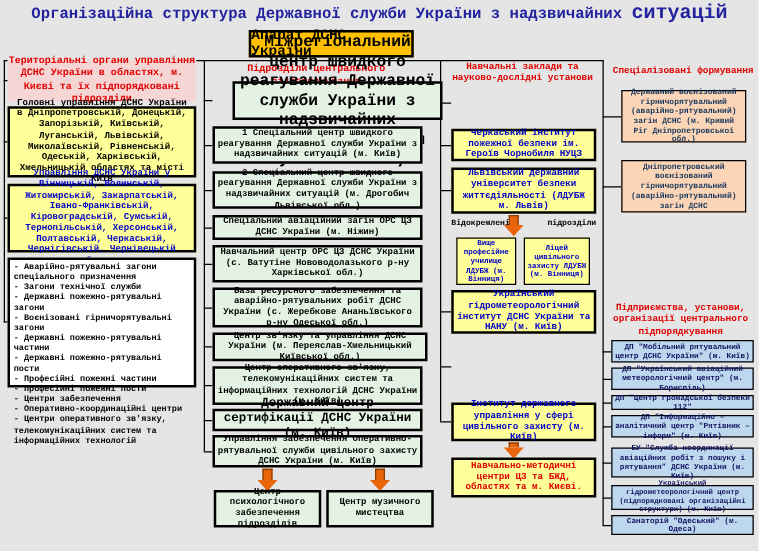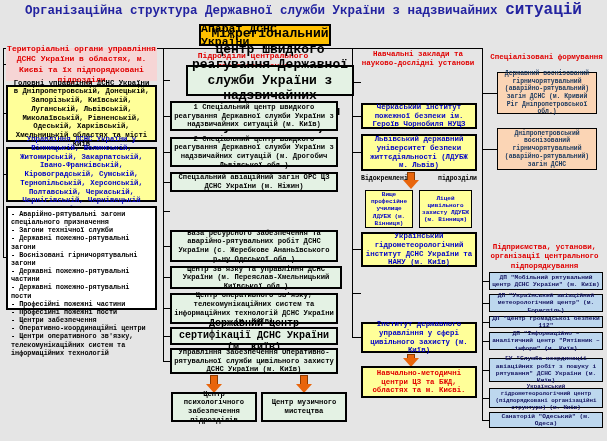--- a/index.html
+++ b/index.html
@@ -80,20 +80,21 @@
   <div class="hl" style="left:163px;top:246px;width:7px;height:1px;"></div>
   <div class="hl" style="left:163px;top:277px;width:7px;height:1px;"></div>
   <div class="hl" style="left:163px;top:308px;width:7px;height:1px;"></div>
   <div class="hl" style="left:163px;top:336px;width:7px;height:1px;"></div>
   <div class="hl" style="left:163px;top:361px;width:7px;height:1px;"></div>
 
   <div class="box green" style="left:186px;top:65px;width:168px;height:31px;font-size:13px;">Міжрегіональний центр швидкого  реагування Державної служби України з надзвичайних ситуацій (м. Ромни Сумської обл.)</div>
   <div class="box green" style="left:170px;top:101px;width:168px;height:30px;font-size:7.2px;">1 Спеціальний центр швидкого реагування Державної служби України з надзвичайних ситуацій (м. Київ)</div>
   <div class="box green" style="left:170px;top:137px;width:168px;height:30px;font-size:7.2px;">2 Спеціальний центр швидкого реагування Державної служби України з надзвичайних ситуацій (м. Дрогобич Львівської обл.)</div>
   <div class="box green" style="left:170px;top:172px;width:168px;height:20px;font-size:7.2px;">Спеціальний авіаційний загін ОРС ЦЗ ДСНС України (м. Ніжин)</div>
+  <div class="box green" style="left:170px;top:196px;width:168px;height:30px;font-size:7.2px;">Навчальний центр ОРС ЦЗ ДСНС України (с. Ватутіне Нововодолазького р-ну Харківської обл.)</div>
   <div class="box green" style="left:170px;top:230px;width:168px;height:32px;font-size:7.2px;">База ресурсного забезпечення та аварійно-рятувальних  робіт  ДСНС України (с. Жеребкове Ананьївського р-ну Одеської обл.)</div>
   <div class="box green" style="left:170px;top:266px;width:172px;height:23px;font-size:7.2px;">Центр зв'язку та управління ДСНС України (м. Переяслав-Хмельницький Київської обл.)</div>
   <div class="box green" style="left:170px;top:293px;width:168px;height:31px;font-size:7.2px;">Центр оперативного зв'язку, телекомунікаційних систем та інформаційних технологій ДСНС України (м. Київ)</div>
   <div class="box green" style="left:170px;top:327px;width:168px;height:18px;font-size:10px;">Державний центр сертифікації ДСНС України (м. Київ)</div>
   <div class="box green" style="left:170px;top:348px;width:168px;height:26px;font-size:7.2px;">Управління забезпечення Оперативно-рятувальної служби цивільного захисту ДСНС України (м. Київ)</div>
 
   <div class="arrow" style="left:206px;top:375px;">
     <div class="stem" style="height:8px;"></div>
     <div class="head"></div>
   </div>

